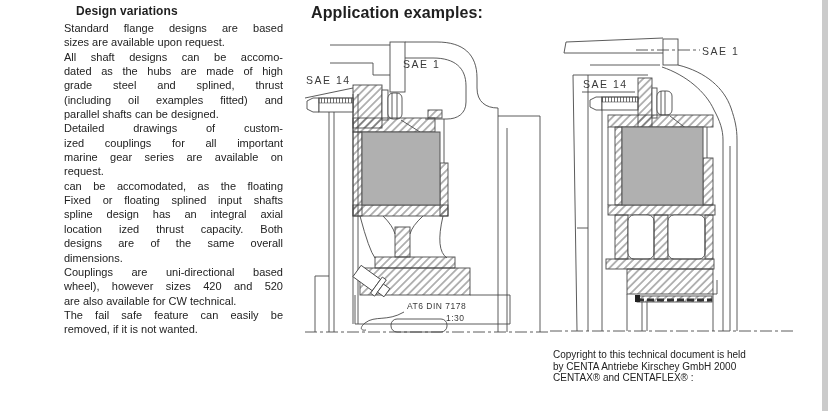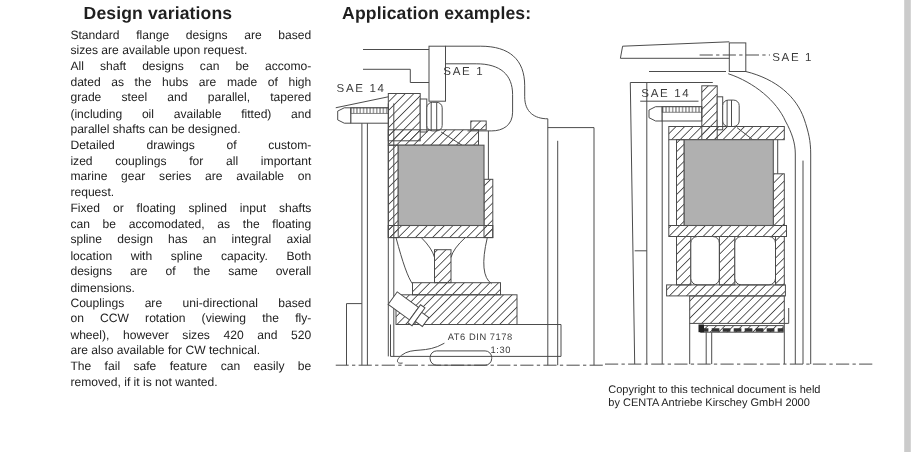--- a/index.html
+++ b/index.html
@@ -1,21 +1,21 @@
 <!DOCTYPE html>
 <html><head>
 <meta charset="utf-8">
 <style>
   html,body{margin:0;padding:0;background:#ffffff;}
   .page{position:relative;width:830px;height:411px;background:#ffffff;overflow:hidden;
         font-family:"Liberation Sans",sans-serif;color:#1f1f1f;}
   .edge-strip{position:absolute;top:0;bottom:0;left:822px;width:6px;background:#cbcbcb;}
   
   .left-col{position:absolute;left:64px;top:4px;width:219px;}
-  .col-heading{font-size:16px;font-weight:bold;margin:0 0 3px 0;letter-spacing:.1px;padding-left:12px;}
+  .col-heading{font-size:12px;font-weight:bold;margin:0 0 3px 0;letter-spacing:.1px;padding-left:12px;}
   .para{margin:0;}
   .tline{font-size:11px;line-height:14.35px;text-align:justify;text-align-last:justify;color:#222;}
   .tline.last{text-align:center;text-align-last:left;}
   
   .right-heading{position:absolute;left:311px;top:4px;font-size:16px;font-weight:bold;letter-spacing:.1px;}
   .drawing1{position:absolute;left:305px;top:28px;}
   .drawing2{position:absolute;left:550px;top:28px;}
   svg{display:block;}
   svg .ln{fill:none;stroke:#4a4a4a;stroke-width:0.9;}
   svg .lnw{fill:#ffffff;stroke:#4a4a4a;stroke-width:0.9;}
@@ -38,41 +38,40 @@
   <div class="left-col">
     <div class="col-heading">Design variations</div>
     <div>
         <div class="para">
           <div class="tline">Standard flange designs are based</div>
           <div class="tline last">sizes are available upon request.</div>
         </div>
         <div class="para">
           <div class="tline">All shaft designs can be accomo-</div>
           <div class="tline">dated as the hubs are made of high</div>
-          <div class="tline">grade steel and parallel, tapered</div>
-          <div class="tline">(including oil available fitted) and</div>
+          <div class="tline">grade steel and splined, thrust</div>
+          <div class="tline">(including oil examples fitted) and</div>
           <div class="tline last">parallel shafts can be designed.</div>
         </div>
         <div class="para">
           <div class="tline">Detailed drawings of custom-</div>
           <div class="tline">ized couplings for all important</div>
           <div class="tline">marine gear series are available on</div>
           <div class="tline last">request.</div>
         </div>
         <div class="para">
+          <div class="tline">can be accomodated, as the floating</div>
           <div class="tline">Fixed or floating splined input shafts</div>
-          <div class="tline">can be accomodated, as the floating</div>
           <div class="tline">spline design has an integral axial</div>
-          <div class="tline">location with spline capacity. Both</div>
+          <div class="tline">location ized thrust capacity. Both</div>
           <div class="tline">designs are of the same overall</div>
           <div class="tline last">dimensions.</div>
         </div>
         <div class="para">
           <div class="tline">Couplings are uni-directional based</div>
-          <div class="tline">on CCW rotation (viewing the fly-</div>
           <div class="tline">wheel), however sizes 420 and 520</div>
           <div class="tline last">are also available for CW technical.</div>
         </div>
         <div class="para">
           <div class="tline">The fail safe feature can easily be</div>
           <div class="tline last">removed, if it is not wanted.</div>
         </div>
       </div>
   </div>
 
@@ -220,15 +219,16 @@
       <path class="ln" d="M163,266 V303"></path>
       <path class="ln" d="M52,82 V303"></path>
 
       <path class="cl" d="M0,303 H245"></path>
     </svg>
   </div>
 
   <div class="copyright">
       <div class="cline">Copyright to this technical document is held</div>
       <div class="cline">by CENTA Antriebe Kirschey GmbH 2000</div>
+      <div class="cline">CENTAX® and CENTAFLEX® :</div>
     </div>
 
 </div>
 
 </body></html>

